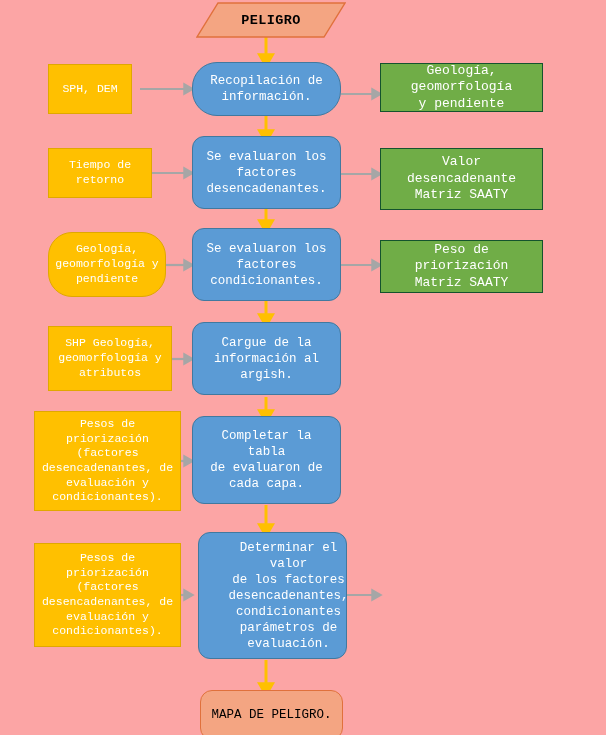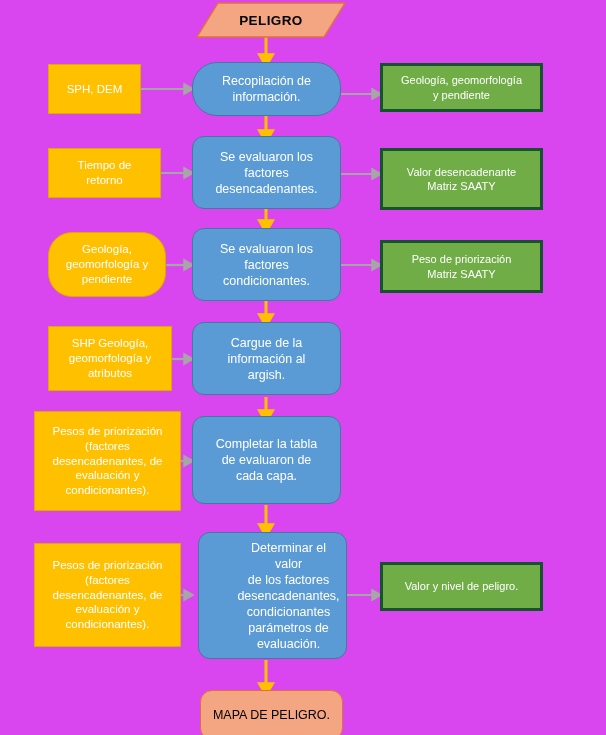--- a/index.html
+++ b/index.html
@@ -8,21 +8,22 @@
     background: #ffffff;
   }
   body {
     font-family: "Liberation Sans", sans-serif;
   }
   #canvas {
     position: relative;
     width: 606px;
     height: 735px;
     overflow: hidden;
-    background: #d946ef;
+    background: #fca5a5;
+    font-family: Liberation Mono, monospace;
   }
   .node {
     position: absolute;
     box-sizing: border-box;
     display: flex;
     align-items: center;
     justify-content: center;
     text-align: center;
     line-height: 1.28;
     white-space: pre-line;
@@ -43,23 +44,23 @@
     background: #FFC000;
     border: 1px solid #e0a800;
     color: #ffffff;
     font-size: 11.5px;
     padding: 3px 5px;
   }
 
   
   .green {
     background: #70AD47;
-    border: 3px solid #14532d;
+    border: 1px solid #14532d;
     color: #ffffff;
-    font-size: 11px;
+    font-size: 13px;
     padding: 3px 6px;
   }
 
   
   .peach {
     background: #F4A582;
     border: 1px solid #E0713C;
     border-radius: 12px;
     color: #000000;
     font-size: 12.5px;
@@ -134,29 +135,29 @@
     </g>
   </svg>
 
   <div class="para-wrap" style="left:196px; top:2px; width:150px; height:36px;">
     <svg class="para-shape" viewBox="0 0 150 36" preserveAspectRatio="none">
       <polygon points="22,1 149,1 128,35 1,35" fill="#F4A582" stroke="#E0713C" stroke-width="1.4"></polygon>
     </svg>
     <div class="para-label">PELIGRO</div>
   </div>
 
-  <div class="node yellow" style="left:48px; top:64px; width:93px; height:50px;">SPH, DEM</div>
+  <div class="node yellow" style="left:48px; top:64px; width:84px; height:50px;">SPH, DEM</div>
 
   <div class="node blue" style="left:192px; top:62px; width:149px; height:54px;border-radius:25px;">Recopilación de
 información.</div>
 
   <div class="node green" style="left:380px; top:63px; width:163px; height:49px;">Geología, geomorfología
 y pendiente</div>
 
-  <div class="node yellow" style="left:48px; top:148px; width:113px; height:50px;">Tiempo de
+  <div class="node yellow" style="left:48px; top:148px; width:104px; height:50px;">Tiempo de
 retorno</div>
 
   <div class="node blue" style="left:192px; top:136px; width:149px; height:73px;">Se evaluaron los
 factores
 desencadenantes.</div>
 
   <div class="node green" style="left:380px; top:148px; width:163px; height:62px;">Valor desencadenante
 Matriz SAATY</div>
 
   <div class="node yellow" style="left:48px; top:232px; width:118px; height:65px;border-radius:24px;">Geología,
@@ -194,17 +195,16 @@
 evaluación y
 condicionantes).</div>
 
   <div class="node blue" style="left:198px; top:532px; width:149px; height:127px;padding-left:40px;">Determinar el valor
 de los factores
 desencadenantes,
 condicionantes
 parámetros de
 evaluación.</div>
 
-  <div class="node green" style="left:380px; top:562px; width:163px; height:49px;">Valor y nivel de peligro.</div>
 
   <div class="node peach" style="left:200px; top:690px; width:143px; height:50px;">MAPA DE PELIGRO.</div>
 
 </div>
 
 </body></html>

